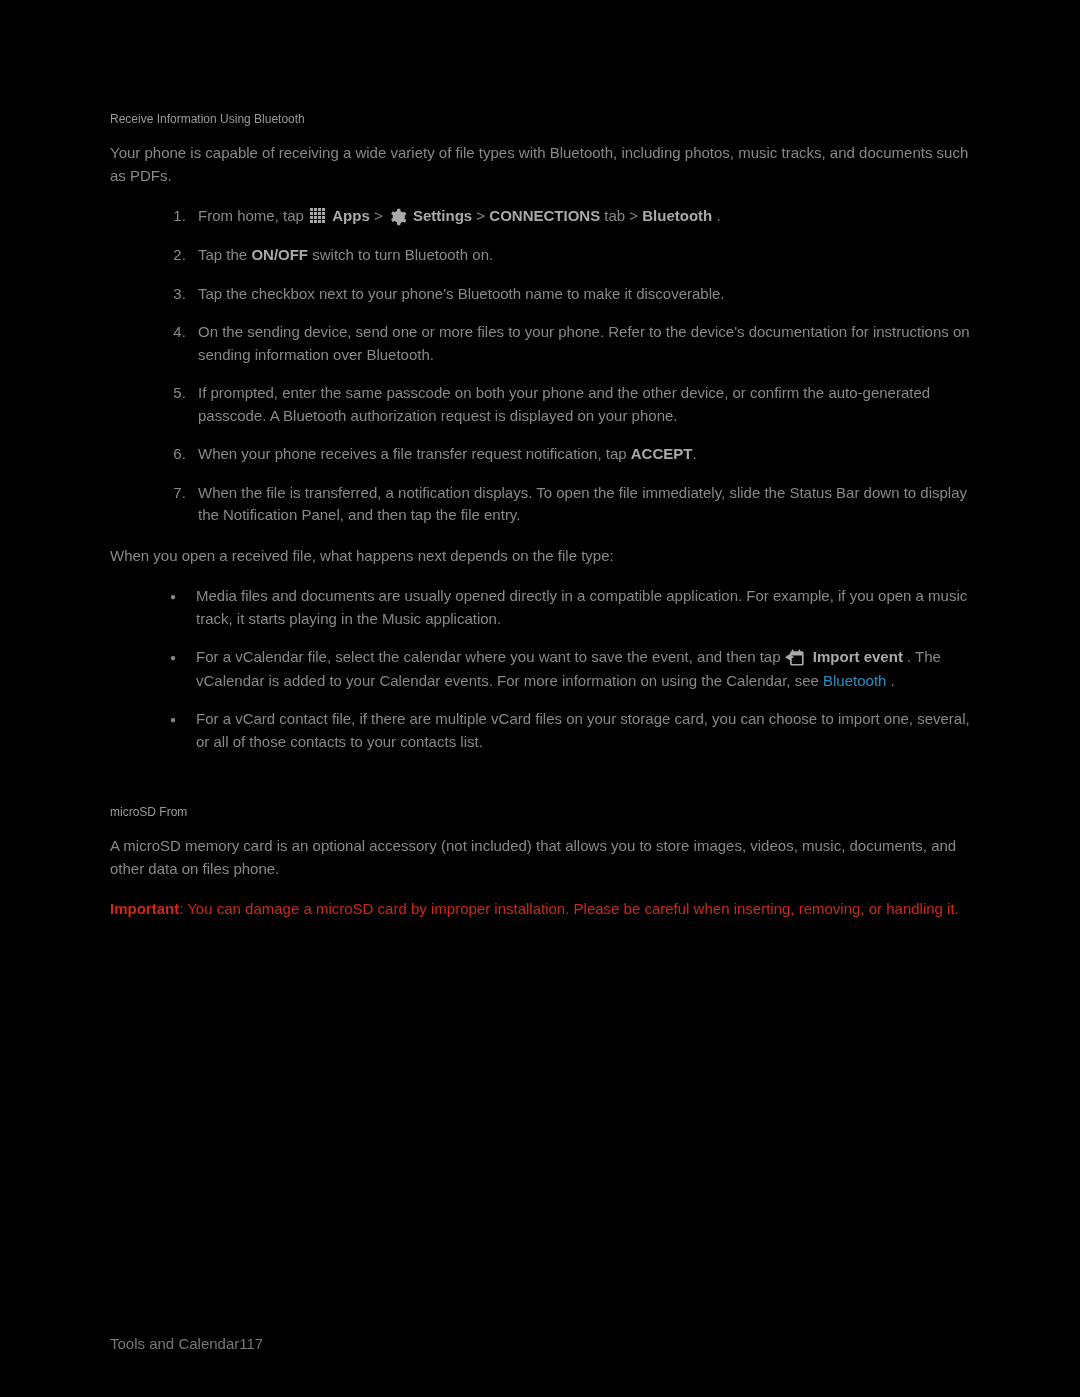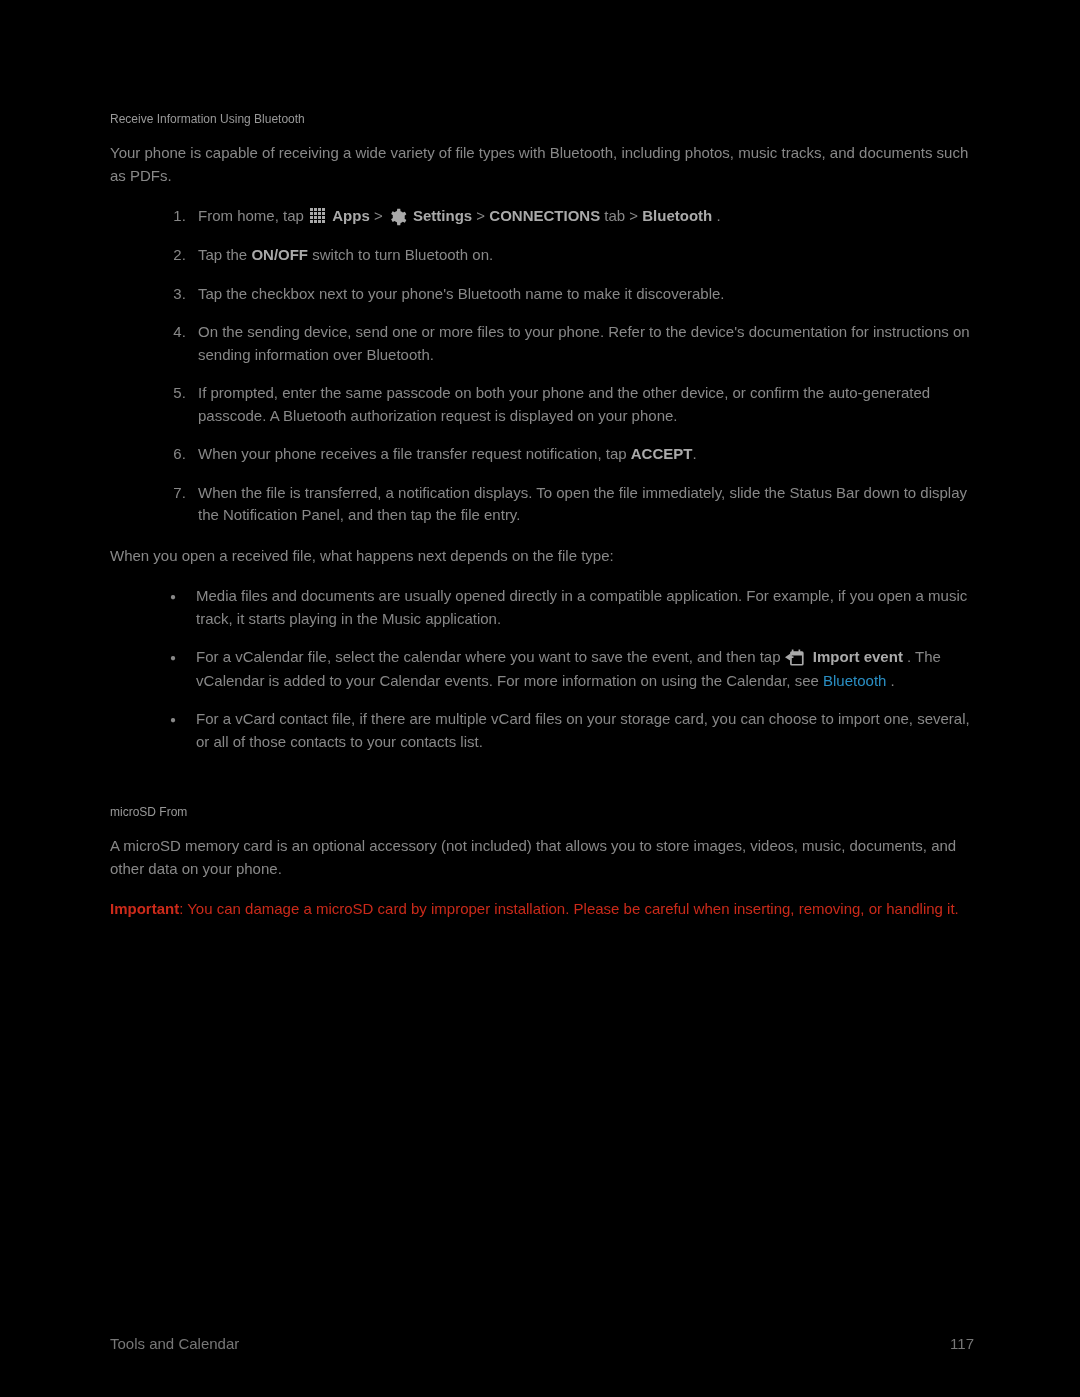--- a/index.html
+++ b/index.html
@@ -54,21 +54,20 @@
   .bold { color: #aaa; font-weight: bold; margin-top: 17px; }
   .link { color: #2a8fc4; }
   .warn { color: #cc2a1a; }
   .section-space { height: 30px; }
   .footer {
     position: absolute;
     bottom: 42px;
     left: 110px;
     right: 106px;
     display: flex;
-    justify-content: space-between;
     color: #777;
     font-size: 15px;
   }
   .icon {
     display: inline-block;
     vertical-align: middle;
     position: relative;
     top: -1px;
   }
   
@@ -161,21 +160,21 @@
       <span class="link">Bluetooth</span>
       <span>.</span>
     </li>
     <li>For a vCard contact file, if there are multiple vCard files on your storage card, you can choose to import one, several, or all of those contacts to your contacts list.</li>
   </ul>
 
   <div class="section-space"></div>
 
   <div class="heading">microSD From</div>
 
-  <p class="para">A microSD memory card is an optional accessory (not included) that allows you to store images, videos, music, documents, and other data on your phone.</p>
+  <p class="para">A microSD memory card is an optional accessory (not included) that allows you to store images, videos, music, documents, and other data on files phone.</p>
 
   <p class="para warn">
     <span class="bold warn" style="color:#cc2a1a;">Important</span><span>: You can damage a microSD card by improper installation. Please be careful when inserting, removing, or handling it.</span>
   </p>
 
 </div>
 
 <div class="footer">
   <span>Tools and Calendar</span>
   <span>117</span>

